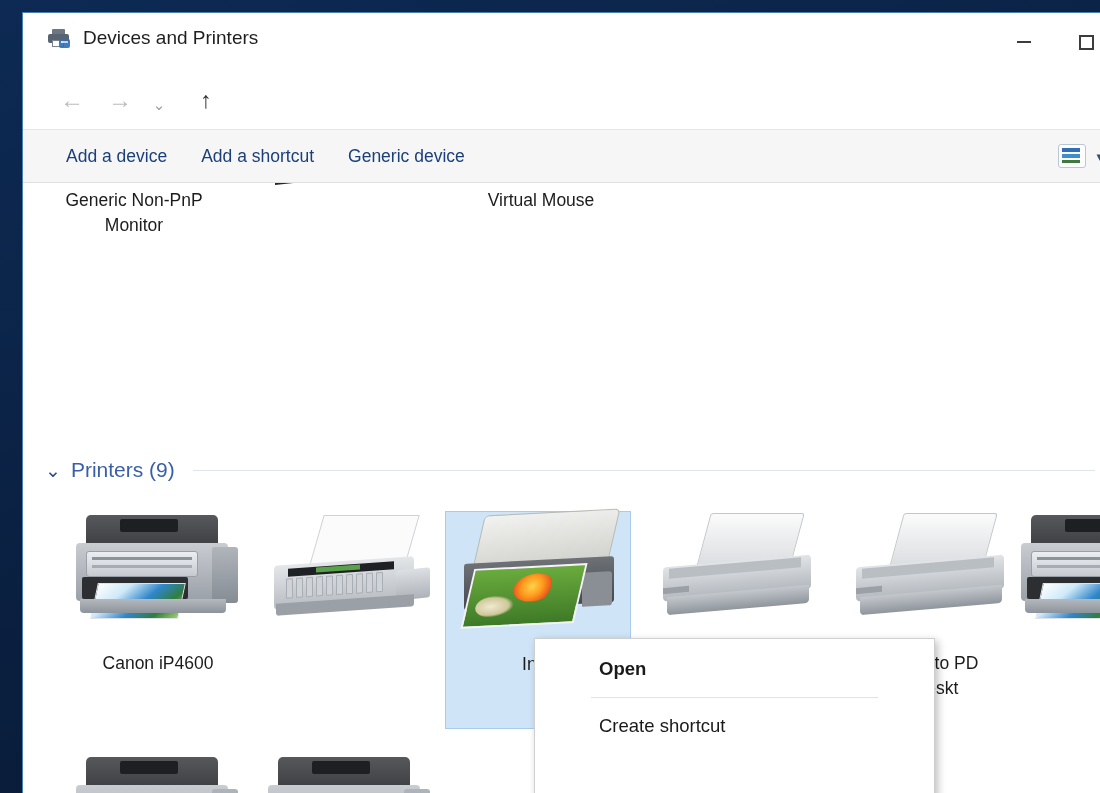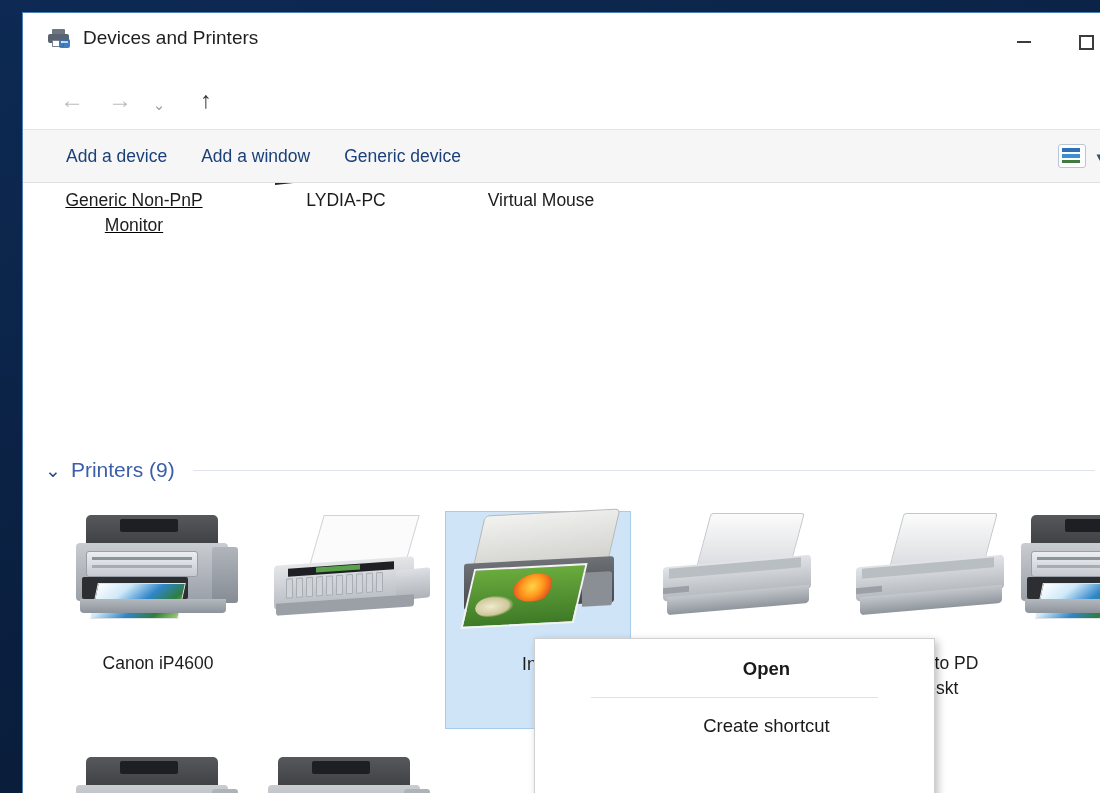--- a/index.html
+++ b/index.html
@@ -147,21 +147,21 @@
   .laptop-art .kb{position:absolute;left:4px;top:36px;width:132px;height:14px;background:#23282d;transform:skewY(-6deg);}
   .mouse-art{position:absolute;width:120px;height:60px;}
 
   
   .ctxmenu{
     position:absolute;left:511px;top:455px;width:401px;height:297px;
     background:#ffffff;border:1px solid #cfcfcf;
     box-shadow:3px 3px 8px rgba(0,0,0,.25);
     box-sizing:border-box;padding:10px 0;
   }
-  .mi{position:relative;height:40px;display:flex;align-items:center;justify-content:center;}
+  .mi{position:relative;height:40px;display:flex;align-items:center;}
   .mi .milabel{font-size:18.5px;color:#1a1a1a;margin-left:64px;white-space:nowrap;}
   .mi.bold .milabel{font-weight:bold;}
   .msep{height:1px;background:#e2e2e2;margin:8px 56px 8px 56px;}
 </style>
 </head>
 <body>
 
 <div class="desktop">
 
   <div class="window">
@@ -220,45 +220,44 @@
         </span>
       </div>
 
       <div class="searchbox">
         <span class="ph">Search Devices and Printers</span>
       </div>
     </div>
 
     <div class="cmdbar">
       <div class="cmd-item">Add a device</div>
-      <div class="cmd-item">Add a window</div>
+      <div class="cmd-item">Add a shortcut</div>
       <div class="cmd-item">Generic device</div>
       <div class="cmd-right">
         <span class="view-icon">
             <i class="vi1"></i>
             <i class="vi2"></i>
             <i class="vi3"></i>
           </span>
         <span class="cmd-chev">▾</span>
       </div>
     </div>
 
     <div class="content">
 
-      <div class="dev" style="left:16px;top:-55px;text-decoration:underline;">
+      <div class="dev" style="left:16px;top:-55px;">
         <div class="monitor-art" style="position:relative;left:25px;top:0;"></div>
         <div class="lbl">Generic Non-PnP</div>
         <div class="lbl">Monitor</div>
       </div>
 
       <div class="dev" style="left:228px;top:-55px;">
         <div class="laptop-art" style="position:relative;left:20px;top:0;">
             <i class="kb"></i>
           </div>
-        <div class="lbl">LYDIA-PC</div>
       </div>
 
       <div class="dev" style="left:423px;top:-55px;">
         <div class="mouse-art" style="position:relative;left:35px;top:0;"></div>
         <div class="lbl">Virtual Mouse</div>
       </div>
 
       <div class="group">
         <span class="chev">⌄</span>
         <span class="gtitle">Printers (9)</span>

